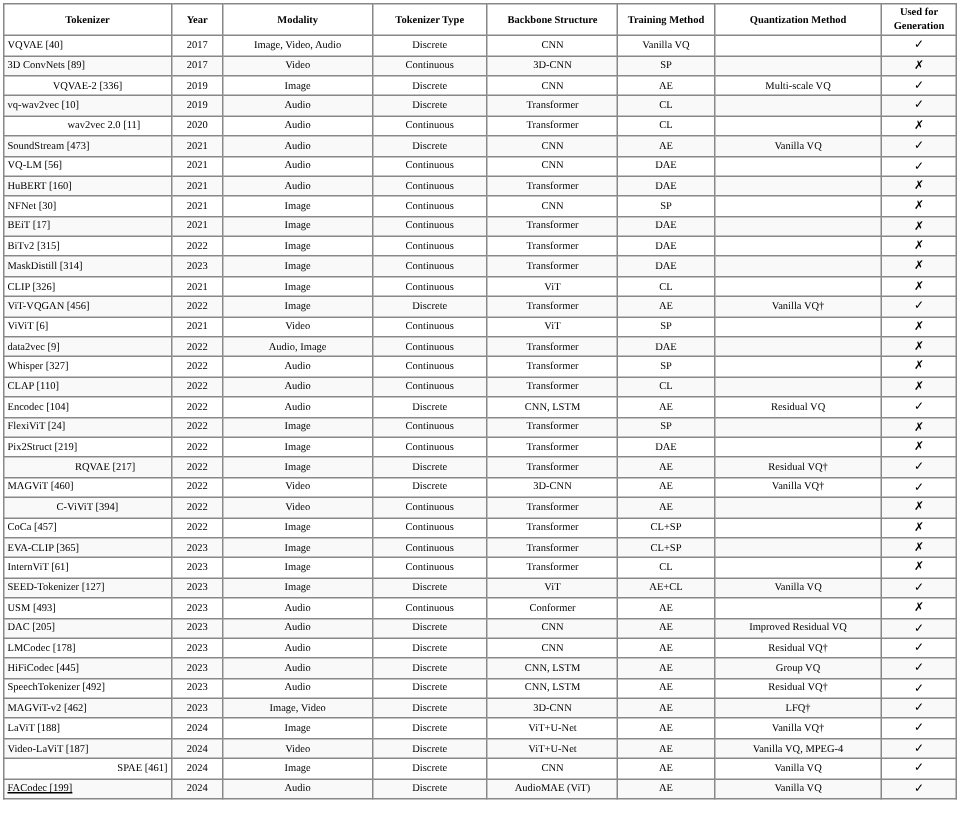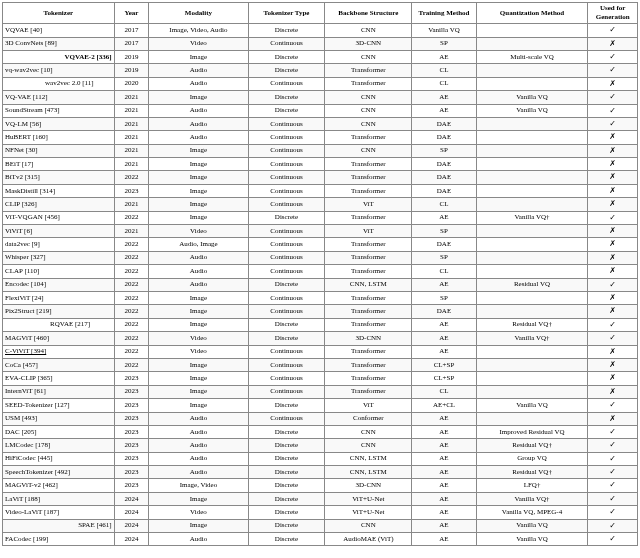--- a/index.html
+++ b/index.html
@@ -98,21 +98,21 @@
           <td style="text-align: left;">3D ConvNets [89]</td>
           <td>2017</td>
           <td>Video</td>
           <td>Continuous</td>
           <td>3D-CNN</td>
           <td>SP</td>
           <td></td>
           <td><span class="cross">✗</span></td>
         </tr>
         <tr>
-          <td style="text-align: right; font-weight: bold;">VQVAE-2 [336]</td>
+          <td style="text-align: center;">VQVAE-2 [336]</td>
           <td>2019</td>
           <td>Image</td>
           <td>Discrete</td>
           <td>CNN</td>
           <td>AE</td>
           <td>Multi-scale VQ</td>
           <td><span class="check">✓</span></td>
         </tr>
         <tr>
           <td style="text-align: left;">vq-wav2vec [10]</td>
@@ -128,30 +128,20 @@
           <td style="text-align: left; padding-left: 42px;">wav2vec 2.0 [11]</td>
           <td>2020</td>
           <td>Audio</td>
           <td>Continuous</td>
           <td>Transformer</td>
           <td>CL</td>
           <td></td>
           <td><span class="cross">✗</span></td>
         </tr>
         <tr>
-          <td style="text-align: left;">VQ-VAE [112]</td>
-          <td>2021</td>
-          <td>Image</td>
-          <td>Discrete</td>
-          <td>CNN</td>
-          <td>AE</td>
-          <td>Vanilla VQ</td>
-          <td><span class="check">✓</span></td>
-        </tr>
-        <tr>
           <td style="text-align: left;">SoundStream [473]</td>
           <td>2021</td>
           <td>Audio</td>
           <td>Discrete</td>
           <td>CNN</td>
           <td>AE</td>
           <td>Vanilla VQ</td>
           <td><span class="check">✓</span></td>
         </tr>
         <tr>
@@ -318,21 +308,21 @@
           <td style="text-align: left;">MAGViT [460]</td>
           <td>2022</td>
           <td>Video</td>
           <td>Discrete</td>
           <td>3D-CNN</td>
           <td>AE</td>
           <td>Vanilla VQ†</td>
           <td><span class="check">✓</span></td>
         </tr>
         <tr>
-          <td style="text-align: left; text-decoration: underline;">C-ViViT [394]</td>
+          <td style="text-align: center;">C-ViViT [394]</td>
           <td>2022</td>
           <td>Video</td>
           <td>Continuous</td>
           <td>Transformer</td>
           <td>AE</td>
           <td></td>
           <td><span class="cross">✗</span></td>
         </tr>
         <tr>
           <td style="text-align: left;">CoCa [457]</td>
@@ -458,21 +448,21 @@
           <td style="text-align: right; margin-top: 12px;">SPAE [461]</td>
           <td>2024</td>
           <td>Image</td>
           <td>Discrete</td>
           <td>CNN</td>
           <td>AE</td>
           <td>Vanilla VQ</td>
           <td><span class="check">✓</span></td>
         </tr>
         <tr>
-          <td style="text-align: left;">FACodec [199]</td>
+          <td style="text-align: left; text-decoration: underline;">FACodec [199]</td>
           <td>2024</td>
           <td>Audio</td>
           <td>Discrete</td>
           <td>AudioMAE (ViT)</td>
           <td>AE</td>
           <td>Vanilla VQ</td>
           <td><span class="check">✓</span></td>
         </tr>
       </tbody>
   </table>

